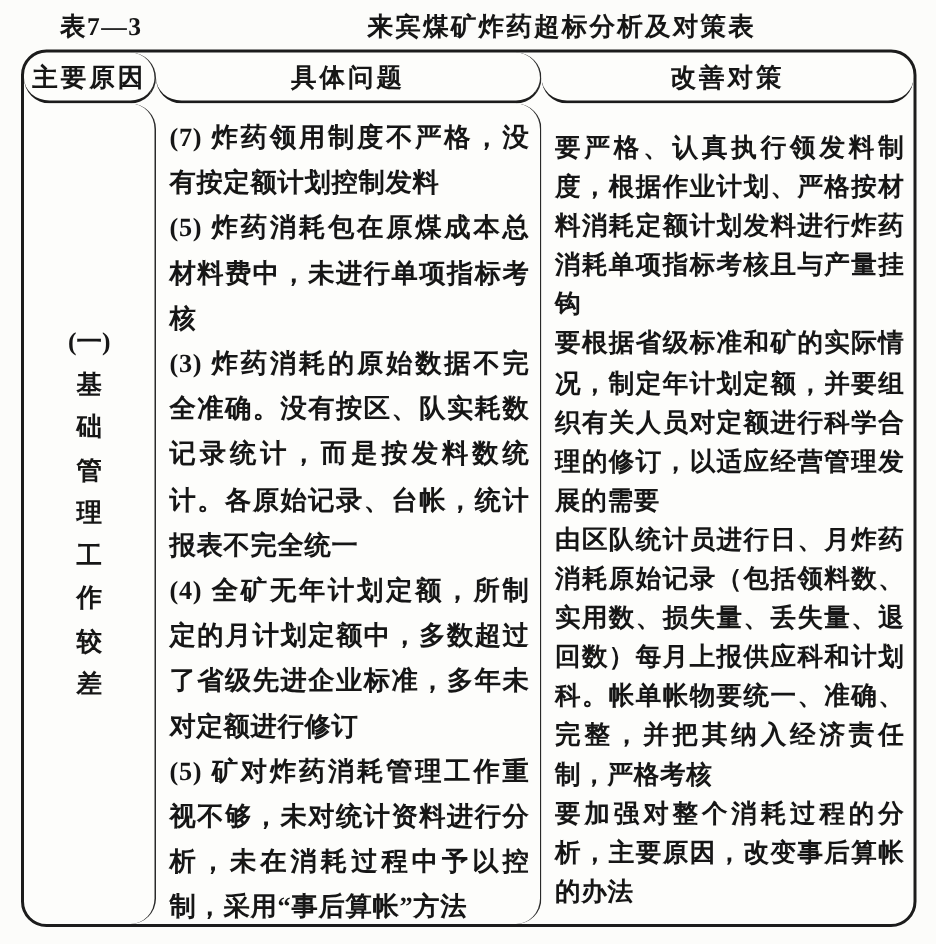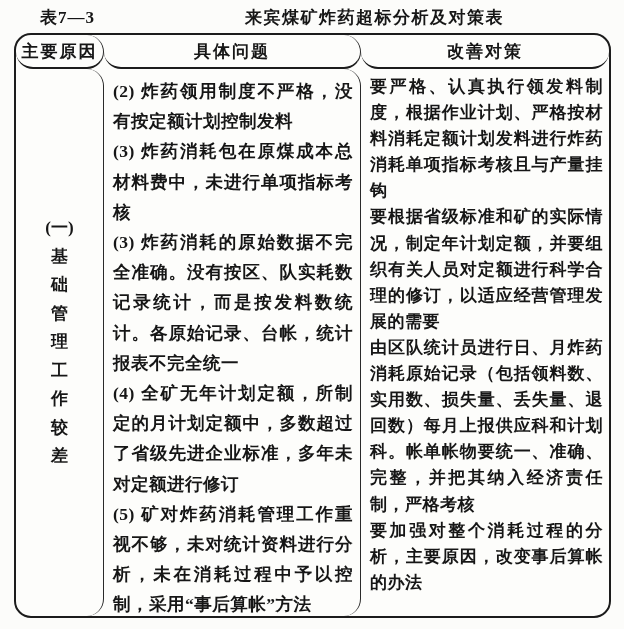--- a/index.html
+++ b/index.html
@@ -55,21 +55,21 @@
 
   .problems-cell { padding: 7px 7px 0 9px; }
   .problems-cell p {
     font-size: 17.5px; font-weight: 600;
     line-height: 30.2px;
     text-align: justify;
     text-justify: inter-ideograph;
     letter-spacing: 0.5px;
   }
 
-  .counter-cell { padding: 5px 6px 0 9px; }
+  .counter-cell { padding: 17px 6px 0 9px; }
   .counter-cell p {
     font-size: 17px; font-weight: 600;
     line-height: 26.1px;
     text-align: justify;
     text-justify: inter-ideograph;
     letter-spacing: 0.5px;
   }
 </style>
 </head>
 <body>
@@ -93,22 +93,22 @@
 础
 管
 理
 工
 作
 较
 差</div>
     </div>
 
     <div class="cell body-cell problems-cell">
-      <p>(2) 炸药领用制度不严格，没有按定额计划控制发料</p>
-      <p>(3) 炸药消耗包在原煤成本总材料费中，未进行单项指标考核</p>
+      <p>(7) 炸药领用制度不严格，没有按定额计划控制发料</p>
+      <p>(5) 炸药消耗包在原煤成本总材料费中，未进行单项指标考核</p>
       <p>(3) 炸药消耗的原始数据不完全准确。没有按区、队实耗数记录统计，而是按发料数统计。各原始记录、台帐，统计报表不完全统一</p>
       <p>(4) 全矿无年计划定额，所制定的月计划定额中，多数超过了省级先进企业标准，多年未对定额进行修订</p>
       <p>(5) 矿对炸药消耗管理工作重视不够，未对统计资料进行分析，未在消耗过程中予以控制，采用“事后算帐”方法</p>
     </div>
 
     <div class="cell body-cell counter-cell">
       <p>要严格、认真执行领发料制度，根据作业计划、严格按材料消耗定额计划发料进行炸药消耗单项指标考核且与产量挂钩</p>
       <p>要根据省级标准和矿的实际情况，制定年计划定额，并要组织有关人员对定额进行科学合理的修订，以适应经营管理发展的需要</p>
       <p>由区队统计员进行日、月炸药消耗原始记录（包括领料数、实用数、损失量、丢失量、退回数）每月上报供应科和计划科。帐单帐物要统一、准确、完整，并把其纳入经济责任制，严格考核</p>
       <p>要加强对整个消耗过程的分析，主要原因，改变事后算帐的办法</p>

